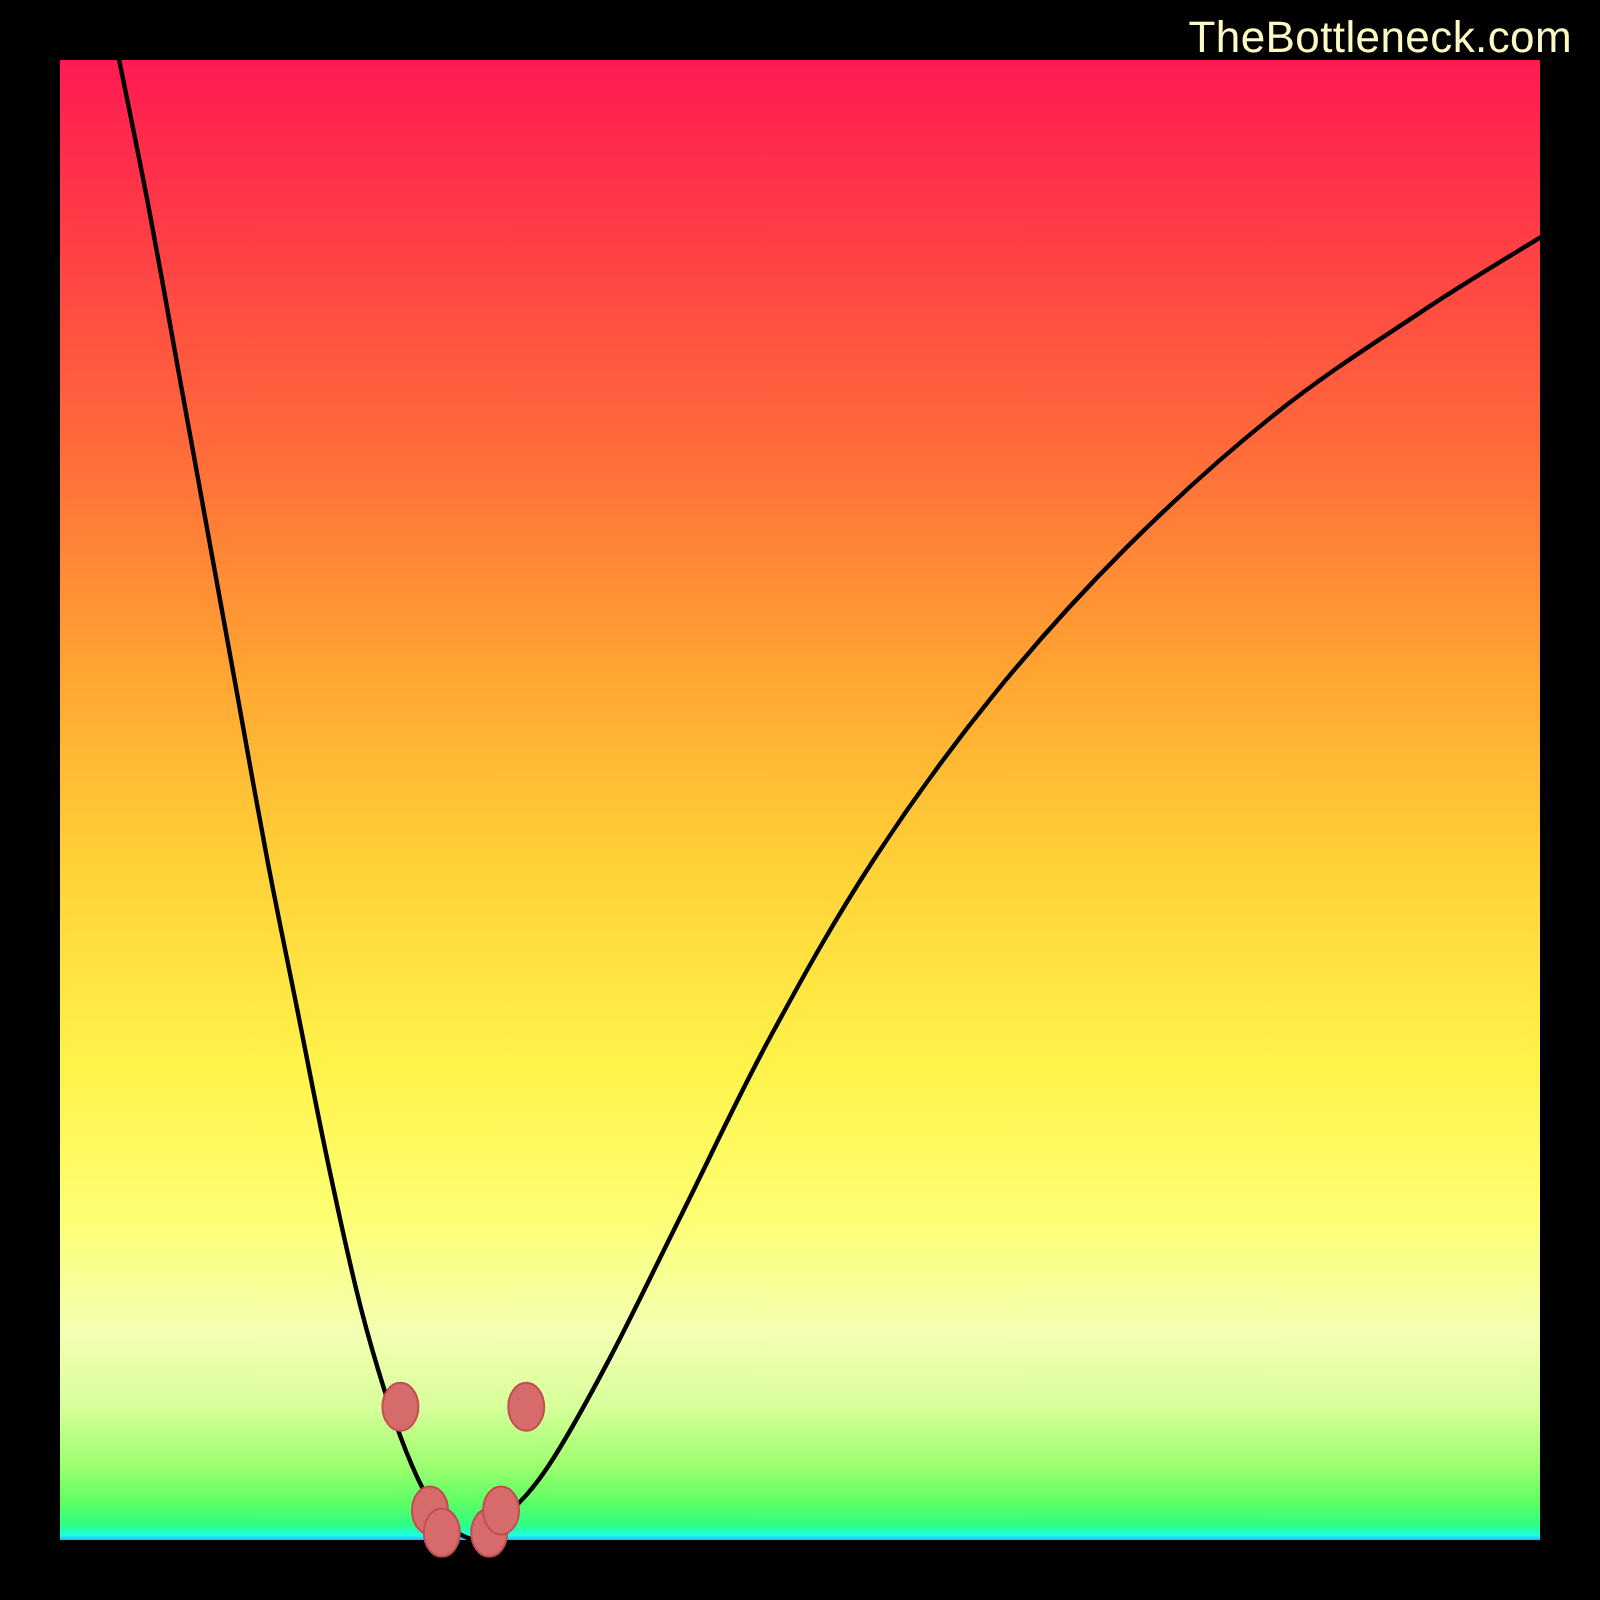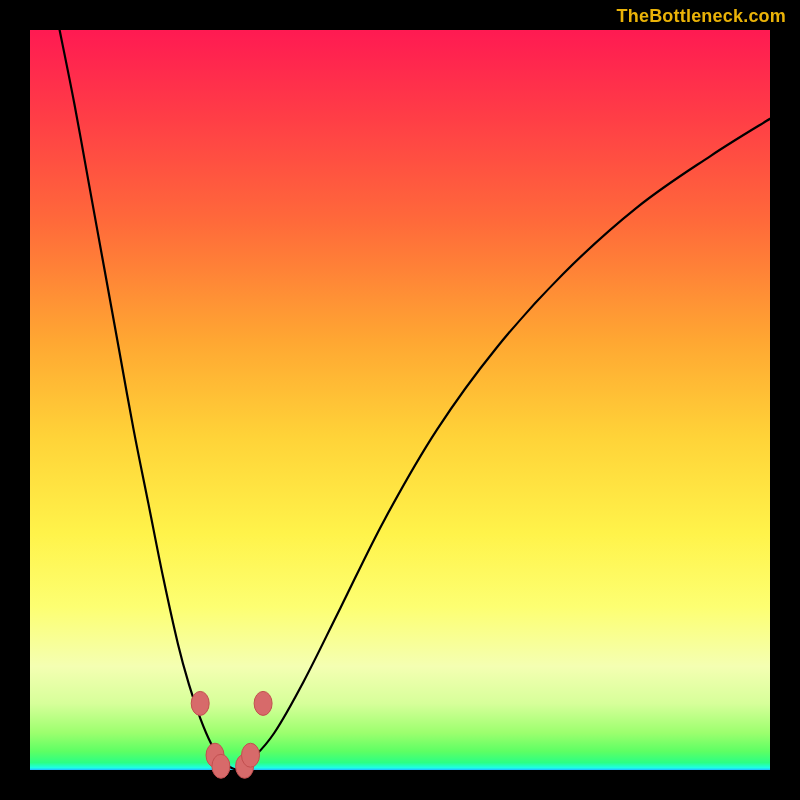--- a/index.html
+++ b/index.html
@@ -39,24 +39,24 @@
     left: 0;
     top: 0;
     width: 740px;
     height: 740px;
     overflow: visible;
   }
   .watermark {
     position: absolute;
     top: 6px;
     right: 14px;
-    color: #eab308;
-    font-size: 18px;
+    color: #fef9c3;
+    font-size: 22px;
     letter-spacing: 0.2px;
-    font-weight: 700;
+    font-weight: 400;
     user-select: none;
   }
 </style>
 </head>
 <body>
 
 <div class="watermark">TheBottleneck.com</div>
 
 <div class="plot-frame">
   <svg class="curve-layer" viewBox="0 0 740 740" preserveAspectRatio="none">

